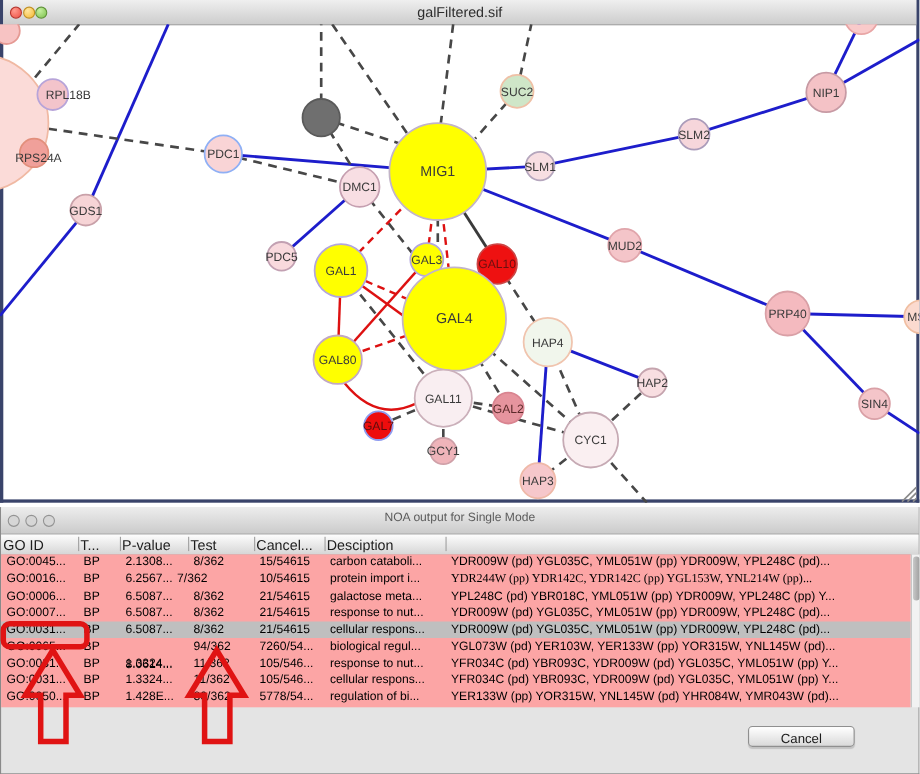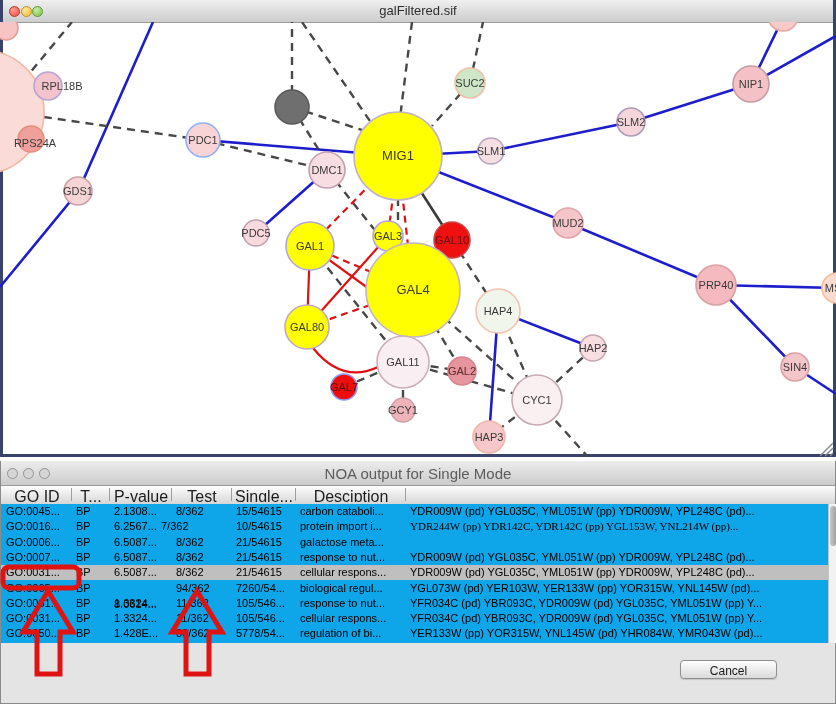--- a/index.html
+++ b/index.html
@@ -21,29 +21,29 @@
   .tl.grn{left:29px;background:radial-gradient(circle at 35% 30%,#c6f0a0,#7cc14c);border:1px solid #5d9334;}
   #net-svg{position:absolute;left:-3px;top:22px;}
 
   
   .win-noa{position:absolute;left:0;top:461px;width:836px;height:243px;
            background:#e4e4e4;border-left:1px solid #8a8a8a;border-right:1px solid #8a8a8a;
            border-bottom:1px solid #8a8a8a;box-sizing:border-box;}
   .noa-title{position:absolute;left:0;top:0;right:0;height:24px;
              background:linear-gradient(#ededed,#cbcbcb);border-bottom:1px solid #9b9b9b;}
   .noa-title .title{position:absolute;left:0;right:0;top:4px;text-align:center;
-             font-size:15px;color:#5c5c5c;}
+             font-size:11px;color:#5c5c5c;}
   .tl2{position:absolute;top:7px;width:11px;height:11px;border-radius:50%;
        background:#d6d6d6;border:1px solid #939393;box-sizing:border-box;}
   .thead{position:absolute;left:0;top:25px;right:0;height:18px;
          background:linear-gradient(#fdfdfd,#d6d6d6);border-bottom:1px solid #a8a8a8;}
-  .th{position:absolute;top:2px;height:14px;font-size:16px;color:#1c1c1c;
-      text-align:center;overflow:hidden;white-space:nowrap;}
+  .th{position:absolute;top:2px;height:14px;font-size:13px;color:#1c1c1c;
+      text-align:left;overflow:hidden;white-space:nowrap;}
   .thsep{position:absolute;top:2px;height:13px;width:1px;background:#9f9f9f;}
-  .tbody{position:absolute;left:0;top:43px;width:827px;height:139px;background:#0ea5e9;overflow:hidden;}
+  .tbody{position:absolute;left:0;top:43px;width:827px;height:139px;background:#fca5a5;overflow:hidden;}
   .trow{position:absolute;left:0;width:100%;height:15.3px;}
   .trow.sel{background:#bfbfbf;}
   .td{position:absolute;top:1px;font-size:11px;color:#000;white-space:nowrap;overflow:hidden;}
   .sbar{position:absolute;left:827px;top:43px;width:9px;height:139px;background:#f2f2f2;
         border-left:1px solid #c3c3c3;box-sizing:border-box;}
   .sthumb{position:absolute;left:1px;top:2px;width:6px;height:40px;border-radius:3px;
         background:linear-gradient(90deg,#c9c9c9,#9f9f9f);}
   .btn{position:absolute;height:19px;border:1px solid #8f8f8f;border-radius:4px;
        background:linear-gradient(#ffffff,#d9d9d9);font-size:12px;color:#1a1a1a;
        text-align:center;line-height:18px;box-sizing:border-box;
@@ -196,21 +196,21 @@
     <div class="title">NOA output for Single Mode</div>
   </div>
   <div class="thead" id="thead">
       <div class="th" style="left: 2px; width: 68px;">GO ID</div>
       <div class="th" style="left: 72px; width: 36px;">T...</div>
       <div class="thsep" style="left: 70px;"></div>
       <div class="th" style="left: 110px; width: 60px;">P-value</div>
       <div class="thsep" style="left: 108px;"></div>
       <div class="th" style="left: 172px; width: 58px;">Test</div>
       <div class="thsep" style="left: 170px;"></div>
-      <div class="th" style="left: 232px; width: 62px;">Single...</div>
+      <div class="th" style="left: 232px; width: 62px;">Cancel...</div>
       <div class="thsep" style="left: 230px;"></div>
       <div class="th" style="left: 296px; width: 108px;">Desciption</div>
       <div class="thsep" style="left: 294px;"></div>
       <div class="thsep" style="left: 404px;"></div>
     </div>
   <div class="tbody" id="tbody">
       <div class="trow" style="top: 0px;">
         <div class="td" style="left: 5px; width: 66px;">GO:0045...</div>
         <div class="td" style="left: 75px; width: 34px;">BP</div>
         <div class="td" style="left: 113px; width: 58px;">2.1308...</div>
@@ -228,20 +228,21 @@
         <div class="td" style="left: 299px; width: 106px;">protein import i...</div>
         <div class="td" style="left: 409px; width: 417px; font-family: Liberation Serif, serif;">YDR244W (pp) YDR142C, YDR142C (pp) YGL153W, YNL214W (pp)...</div>
       </div>
       <div class="trow" style="top: 30.6px;">
         <div class="td" style="left: 5px; width: 66px;">GO:0006...</div>
         <div class="td" style="left: 75px; width: 34px;">BP</div>
         <div class="td" style="left: 113px; width: 58px;">6.5087...</div>
         <div class="td" style="left: 175px; width: 56px;">8/362</div>
         <div class="td" style="left: 235px; width: 60px;">21/54615</div>
         <div class="td" style="left: 299px; width: 106px;">galactose meta...</div>
+        <div class="td" style="left: 409px; width: 417px;">YPL248C (pd) YBR018C, YML051W (pp) YDR009W, YPL248C (pp) Y...</div>
       </div>
       <div class="trow" style="top: 45.9px;">
         <div class="td" style="left: 5px; width: 66px;">GO:0007...</div>
         <div class="td" style="left: 75px; width: 34px;">BP</div>
         <div class="td" style="left: 113px; width: 58px;">6.5087...</div>
         <div class="td" style="left: 175px; width: 56px;">8/362</div>
         <div class="td" style="left: 235px; width: 60px;">21/54615</div>
         <div class="td" style="left: 299px; width: 106px;">response to nut...</div>
         <div class="td" style="left: 409px; width: 417px;">YDR009W (pd) YGL035C, YML051W (pp) YDR009W, YPL248C (pd)...</div>
       </div>

